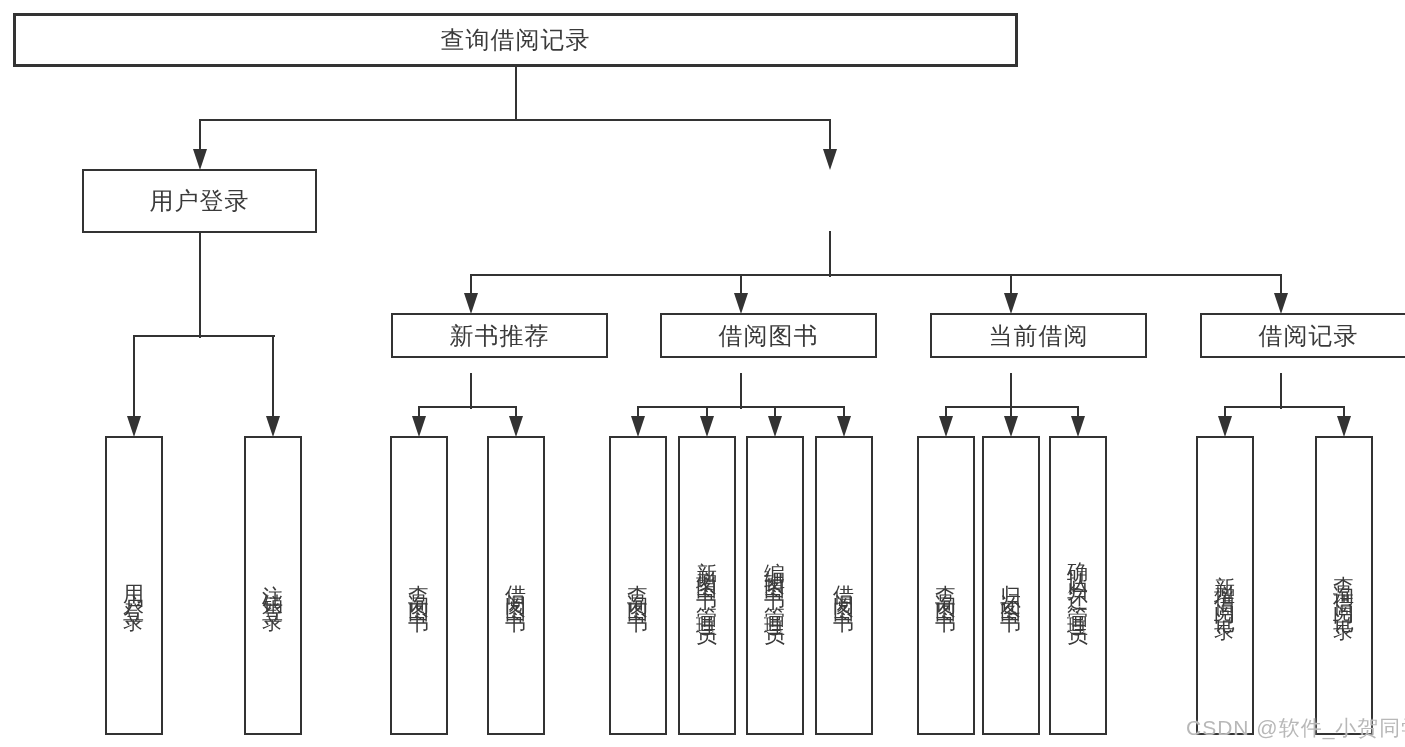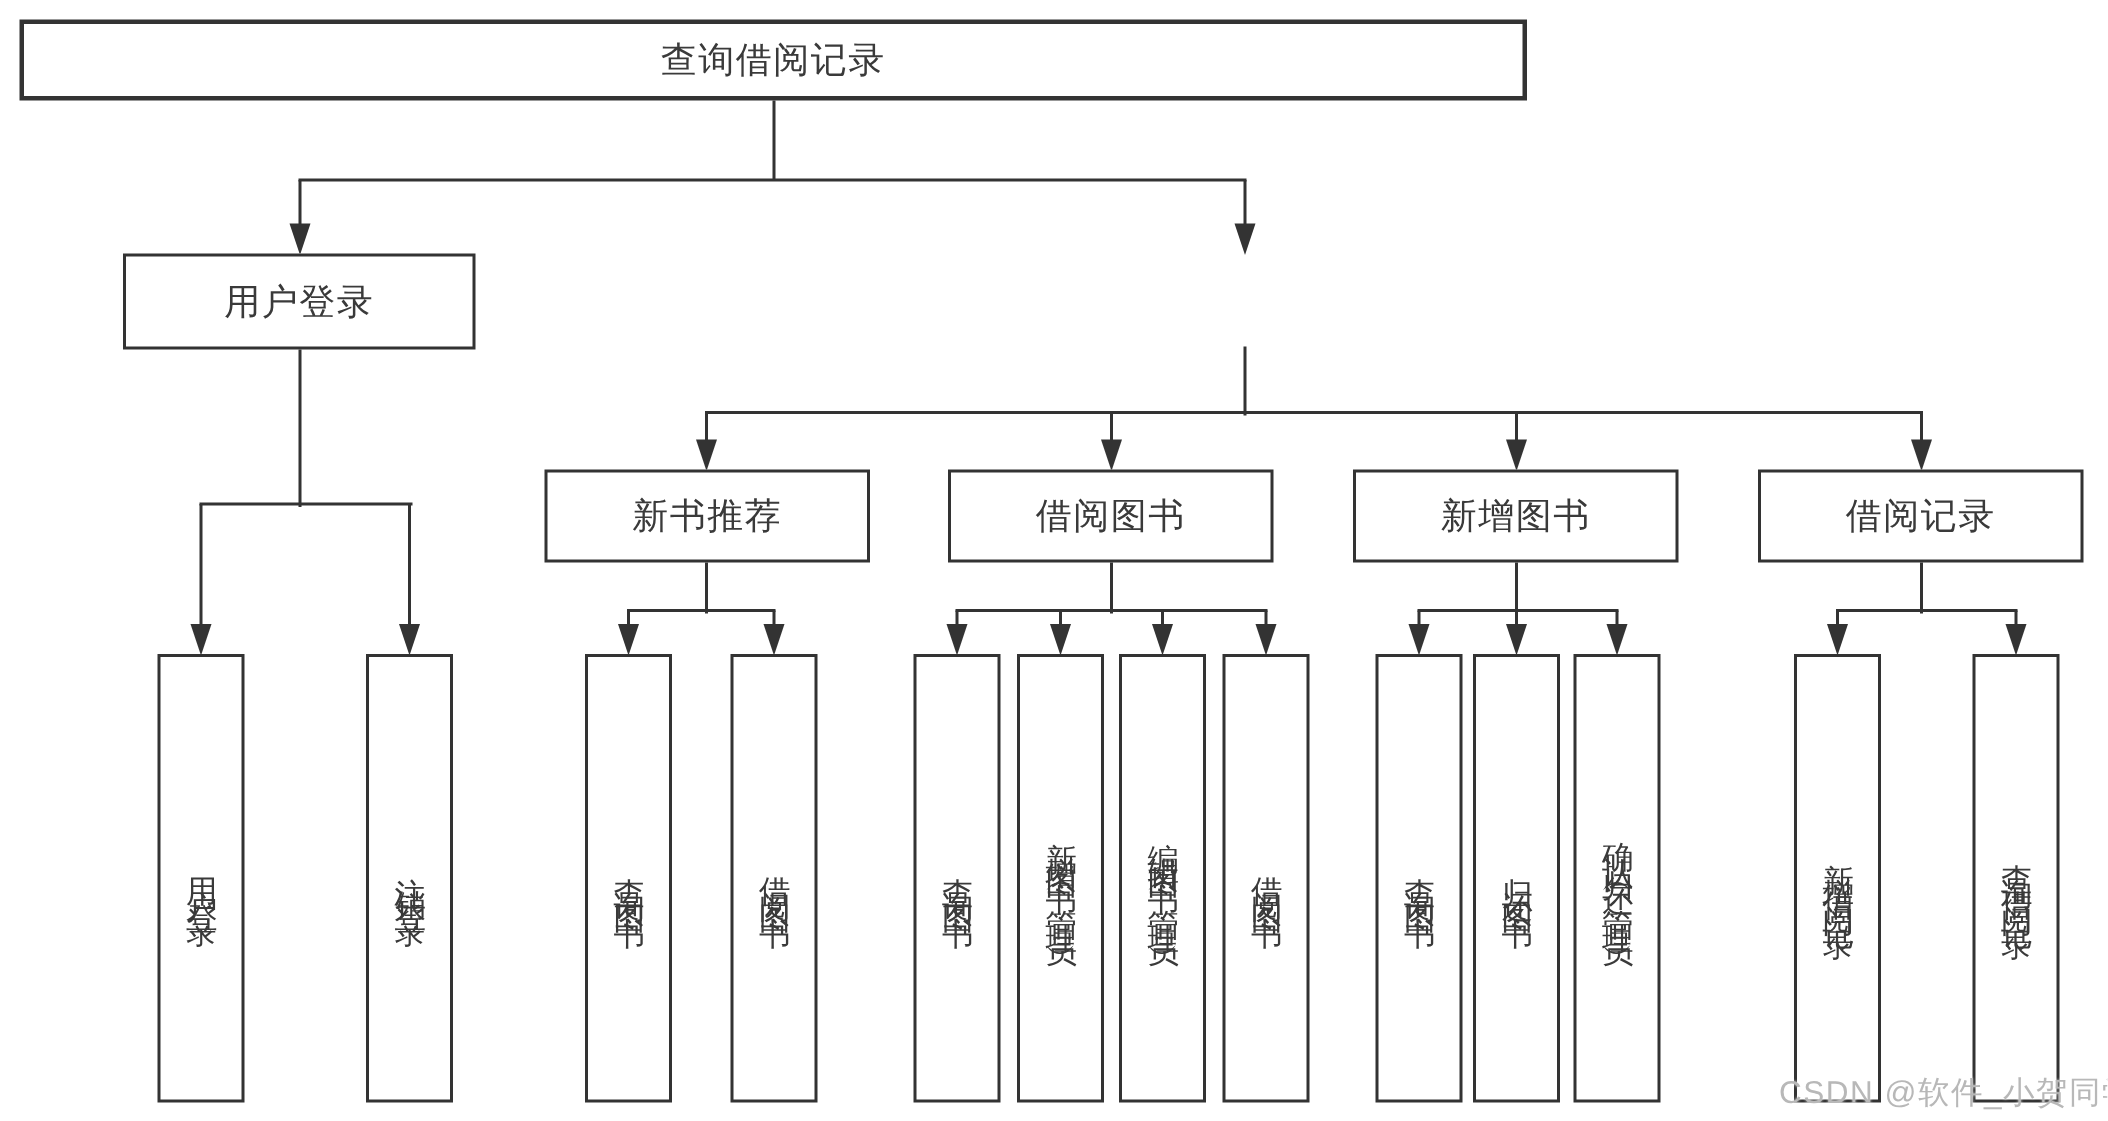--- a/index.html
+++ b/index.html
@@ -11,21 +11,21 @@
   }
   .box {
     position:absolute; box-sizing:border-box;
     background:#ffffff; border:2px solid #333333;
     display:flex; align-items:center; justify-content:center;
     text-align:center; z-index:2;
   }
   .hlabel { font-size:24px; letter-spacing:1px; color:#3a3a3a; }
   .root  { left:13px;  top:13px;  width:1005px; height:54px; border-width:3px; }
   .l2    { top:169px; width:235px; height:64px; }
-  .l3    { top:313px; width:217px; height:62px; }
+  .l3    { top:313px; width:217px; height:45px;margin-left:28px; }
   .leaf  { top:436px; width:58px;  height:299px; }
   .vtxt {
     writing-mode:vertical-rl; text-orientation:mixed;
     font-size:21px; letter-spacing:9px; color:#3a3a3a;
     line-height:1.1;
   }
   .vl, .hl { position:absolute; background:#333333; z-index:1; }
   .vl { width:2px; }
   .hl { height:2px; }
   .arr {
@@ -54,21 +54,21 @@
     <span class="hlabel">用户登录</span>
   </div>
 
   <div class="box l3" style="left:363px">
     <span class="hlabel">新书推荐</span>
   </div>
   <div class="box l3" style="left:632px">
     <span class="hlabel">借阅图书</span>
   </div>
   <div class="box l3" style="left:902px">
-    <span class="hlabel">新增图书</span>
+    <span class="hlabel">当前借阅</span>
   </div>
   <div class="box l3" style="left:1172px">
     <span class="hlabel">借阅记录</span>
   </div>
 
   <div class="box leaf" style="left:105px">
     <span class="vtxt">用户登录</span>
   </div>
   <div class="box leaf" style="left:244px">
     <span class="vtxt">注销登录</span>

